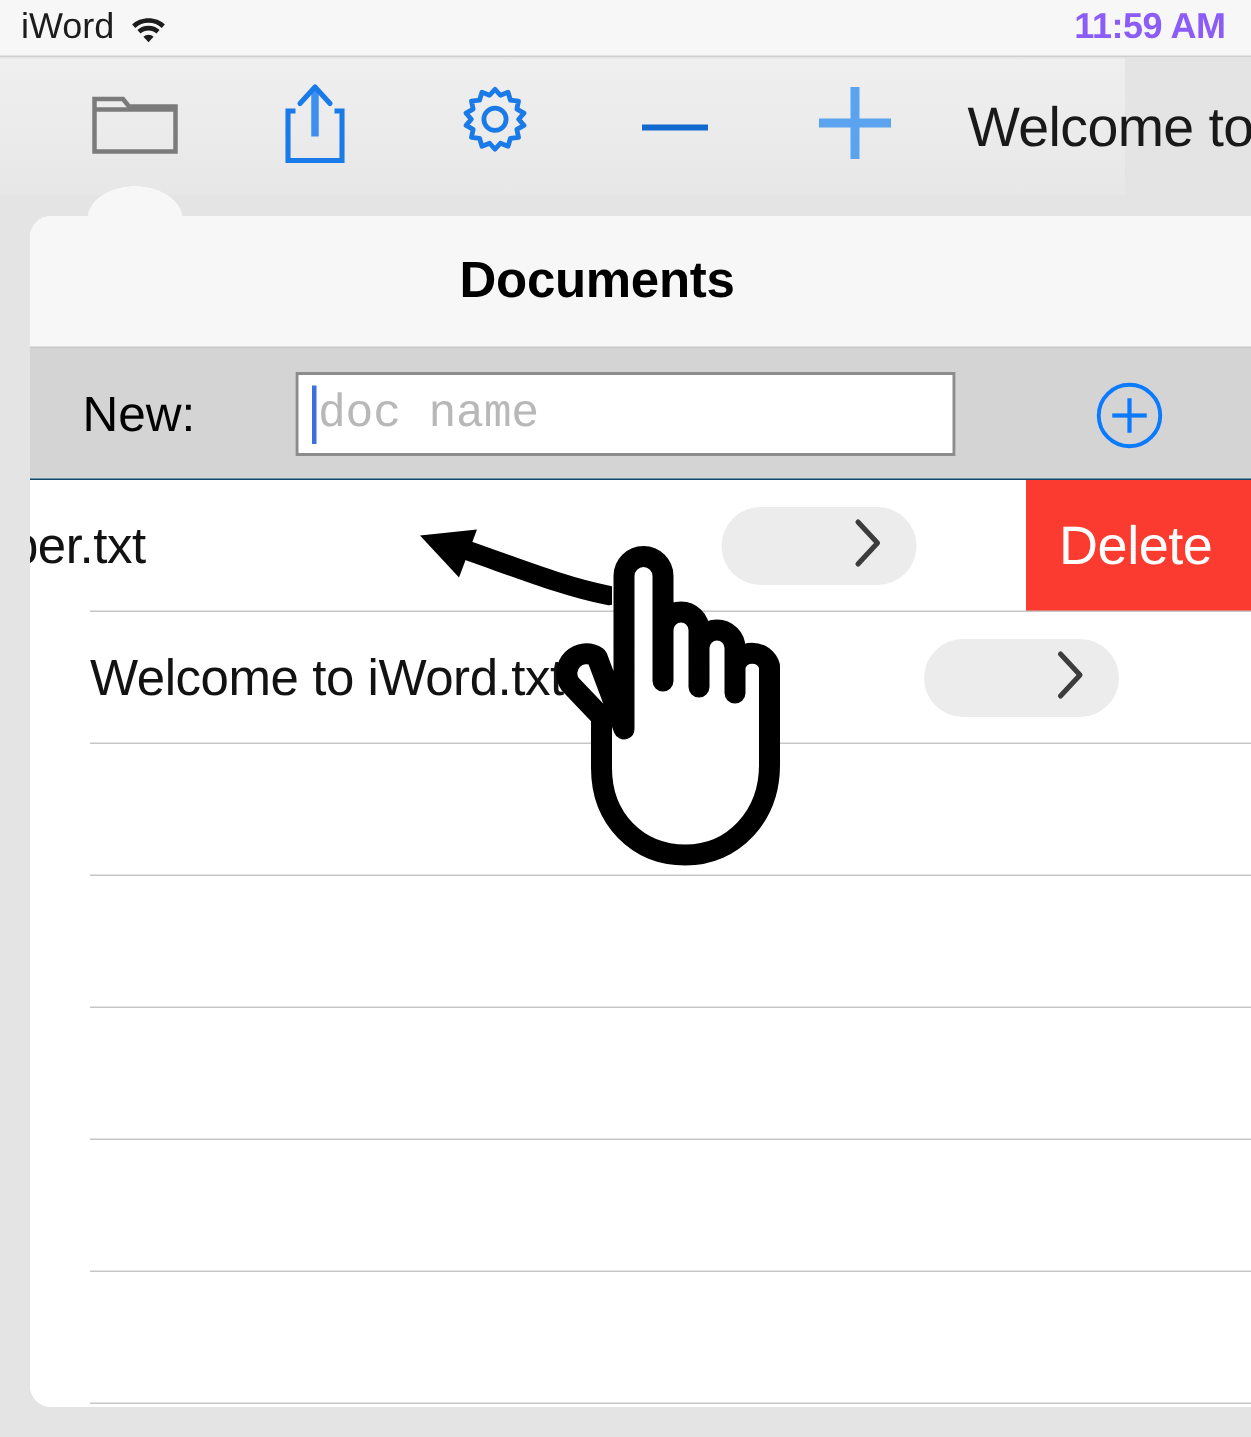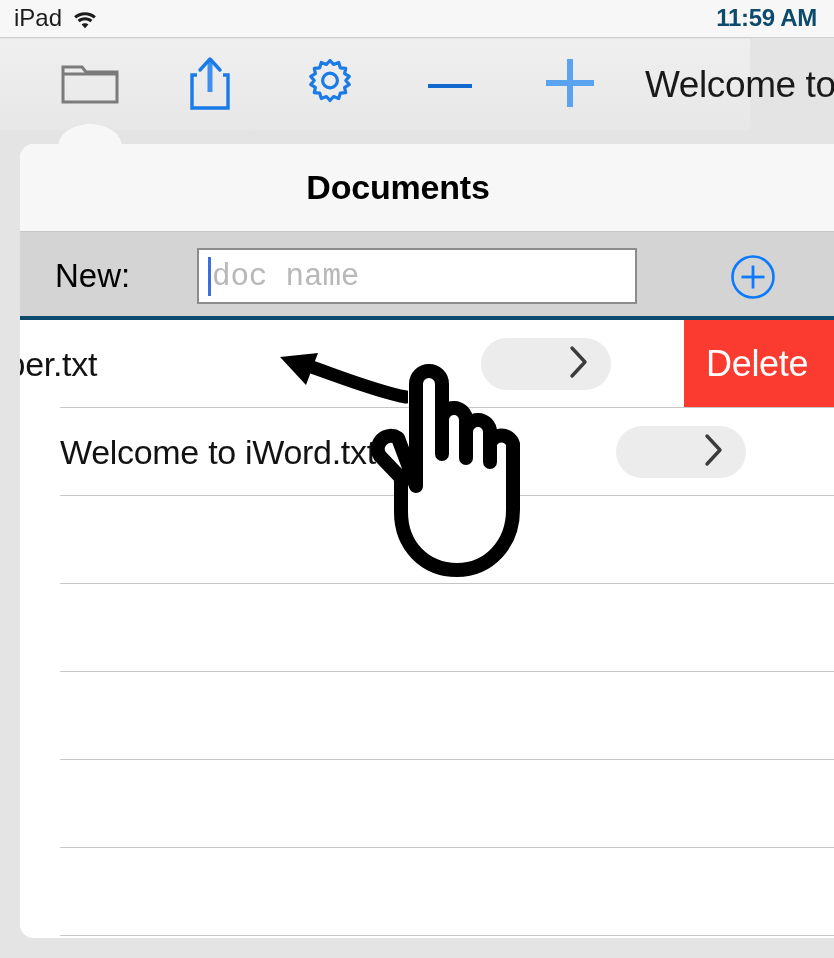--- a/index.html
+++ b/index.html
@@ -47,21 +47,21 @@
   .wifi-icon {
     display: block;
     width: 26px; height: 20px;
     margin-top: 3px;
   }
   .status-time {
     position: absolute;
     right: 17px; top: 4px;
     font-size: 24px;
     font-weight: bold;
-    color: #0c4a6e;
+    color: #8b5cf6;
     letter-spacing: -0.3px;
   }
 
   
   .toolbar {
     position: absolute;
     left: 0; top: 39px;
     width: 750px; height: 91px;
     background: linear-gradient(to bottom, #efefef 0%, #ebebeb 55%, #e7e7e7 100%);
     box-sizing: border-box;
@@ -162,21 +162,21 @@
     font-size: 34px;
     color: #0a7aff;
     letter-spacing: -0.2px;
   }
 
   
   .new-row {
     position: relative;
     height: 88px;
     background: #d4d4d4;
-    border-bottom: 4px solid #0c4a6e;
+    border-bottom: 1px solid #0c4a6e;
     box-sizing: border-box;
   }
   .new-label {
     position: absolute;
     left: 35px; top: 0;
     height: 87px;
     display: flex;
     align-items: center;
     font-size: 33px;
     color: #000;
@@ -279,21 +279,21 @@
   .swipe-arrow { left: 278px; top: 345px; width: 130px; height: 65px; }
   .hand-cursor { left: 360px; top: 358px; width: 165px; height: 225px; }
 </style>
 </head>
 <body>
 
 <div id="root">
 
   <div class="statusbar">
     <div class="status-left">
-      <span class="status-carrier">iPad</span>
+      <span class="status-carrier">iWord</span>
       <span>
         <svg class="wifi-icon" viewBox="0 0 26 20">
           <path d="M13 5.2c3.4 0 6.5 1.3 8.8 3.4l2.1-2.3C21.1 3.7 17.2 2.2 13 2.2S4.9 3.7 2.1 6.3l2.1 2.3C6.5 6.5 9.6 5.2 13 5.2z" fill="#1c1c1c"></path>
           <path d="M13 10.3c2 0 3.9.8 5.3 2l2.1-2.3C18.5 8.2 15.9 7.2 13 7.2s-5.5 1-7.4 2.8l2.1 2.3c1.4-1.2 3.3-2 5.3-2z" fill="#1c1c1c"></path>
           <path d="M13 18.2l3.4-3.7c-.9-.8-2.1-1.3-3.4-1.3s-2.5.5-3.4 1.3L13 18.2z" fill="#1c1c1c"></path>
         </svg>
       </span>
     </div>
     <div class="status-time">11:59 AM</div>
   </div>

